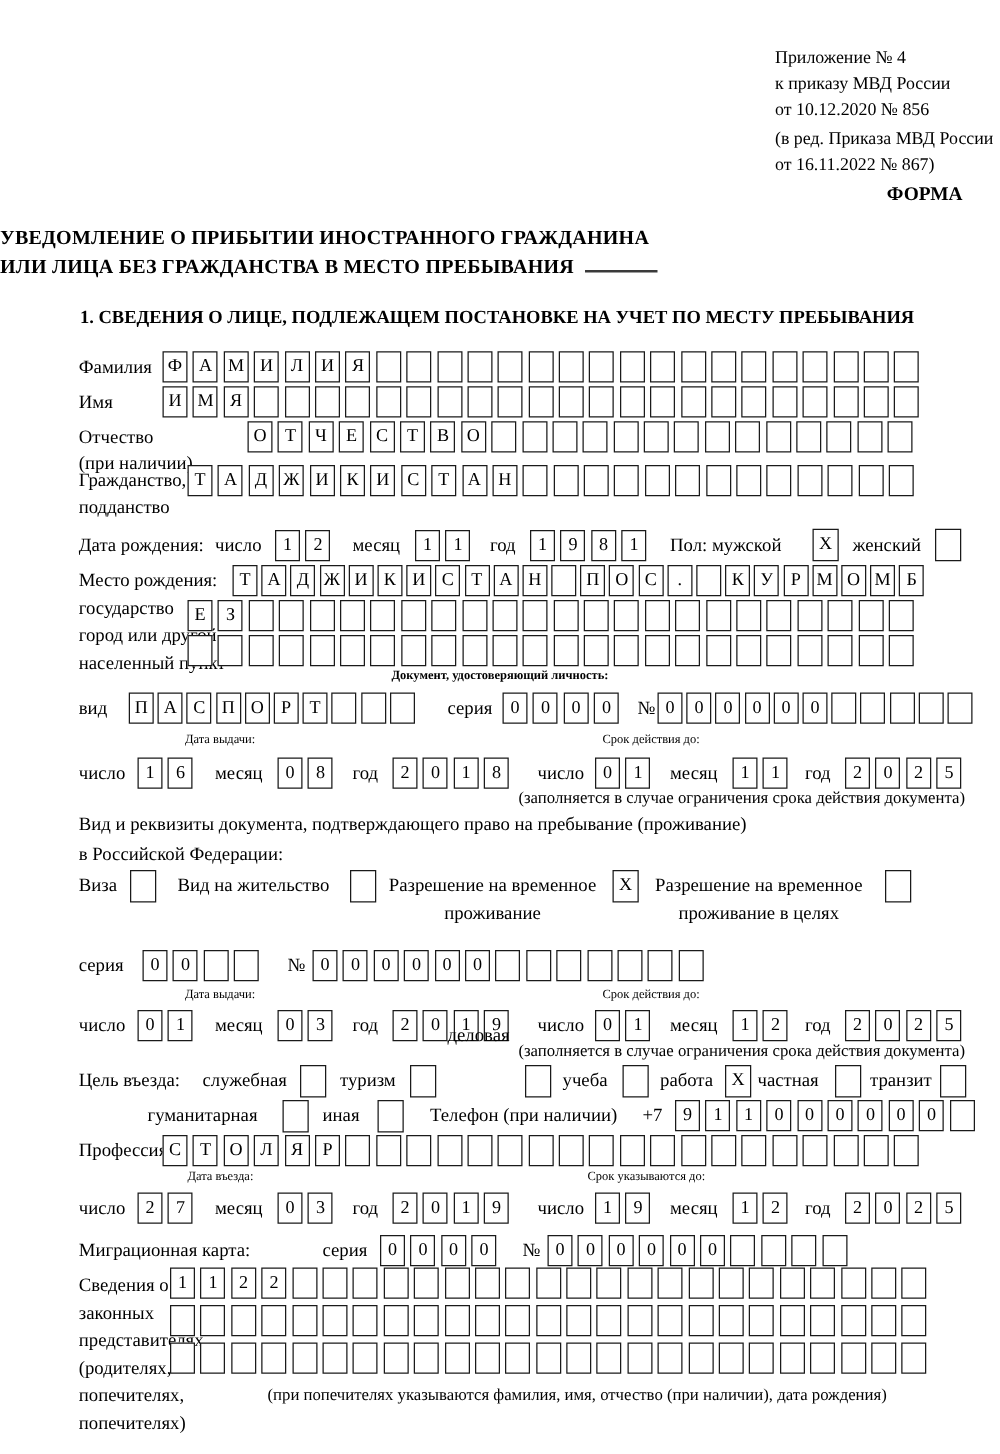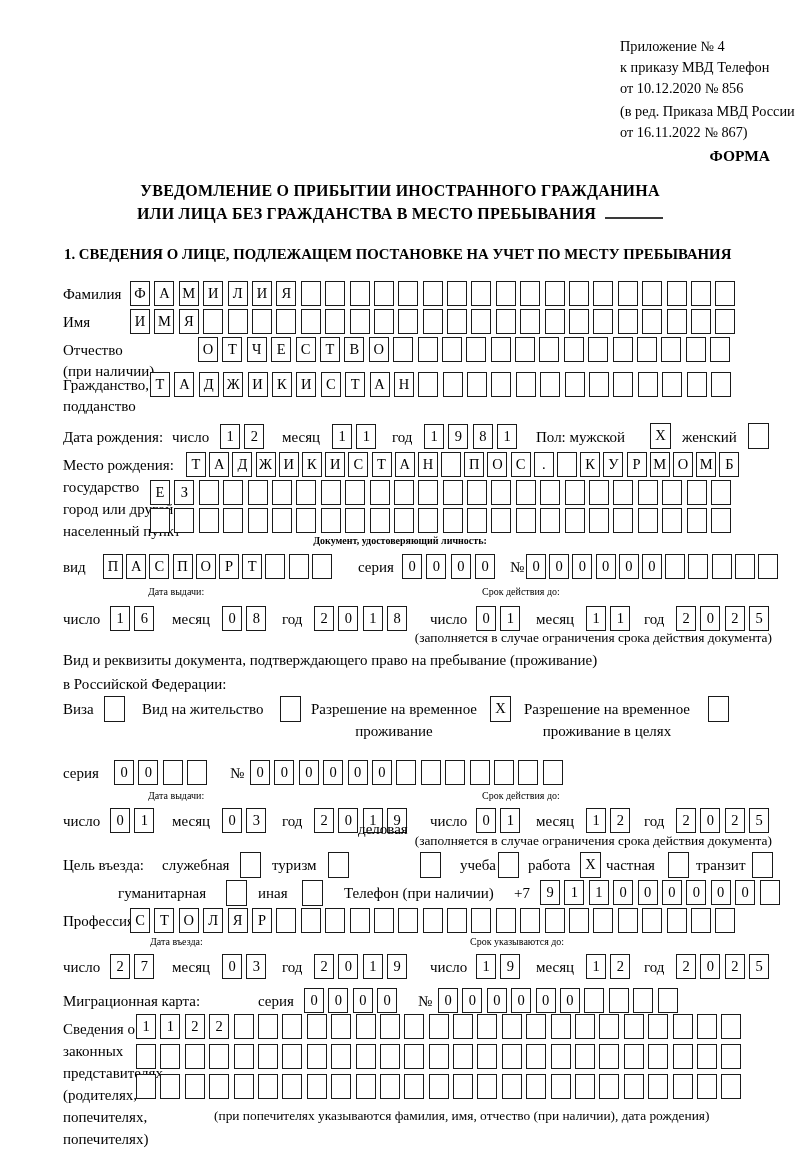--- a/index.html
+++ b/index.html
@@ -4,42 +4,42 @@
 <style>
   html,body{margin:0;padding:0;background:#fff;}
   .page{position:relative;width:800px;height:1163px;background:#fff;color:#000;
         font-family:"Liberation Serif", serif;overflow:hidden;}
   .abs{position:absolute;}
   .lbl{font-size:15px;white-space:nowrap;line-height:18px;}
   .bold{font-weight:bold;}
   .annex{font-size:14.3px;line-height:21px;}
   .annex .gap{height:2px;}
   .forma{font-size:15.5px;font-weight:bold;}
-  .title{text-align:center;font-weight:bold;font-size:16px;line-height:23px;letter-spacing:.2px;}
+  .title{font-weight:bold;font-size:16px;line-height:23px;letter-spacing:.2px;}
   .uline{display:inline-block;width:58px;border-bottom:2px solid #3a3a3a;margin-left:9px;}
   .sec{font-size:14.8px;font-weight:bold;white-space:nowrap;}
   .center{width:800px;text-align:center;}
   .cells{display:flex;gap:4.4px;}
   .cells.tight{gap:3.2px;}
   .cell{flex:none;width:18px;height:23px;border:1.6px solid #1a1a1a;text-align:center;
         font-size:14.5px;line-height:23.5px;background:#fff;}
   .cb .cell{width:19px;height:24px;}
   .hdr{font-size:10px;white-space:nowrap;}
   .note{font-size:13.4px;white-space:nowrap;}
   .rnote{width:444px;text-align:right;}
   .opt{text-align:center;font-size:15px;line-height:22px;}
 </style>
 </head>
 <body>
 
 <div class="page">
 
   <div class="abs annex" style="left:620px;top:36px">
     <div>Приложение № 4</div>
-    <div>к приказу МВД Телефон</div>
+    <div>к приказу МВД России</div>
     <div>от 10.12.2020 № 856</div>
     <div class="gap"></div>
     <div>(в ред. Приказа МВД России</div>
     <div>от 16.11.2022 № 867)</div>
   </div>
   <div class="abs forma" style="right:30px;top:147px">ФОРМА</div>
 
   <div class="abs title" style="left:0;top:179px;width:800px">
     <div>УВЕДОМЛЕНИЕ О ПРИБЫТИИ ИНОСТРАННОГО ГРАЖДАНИНА</div>
     <div><span>ИЛИ ЛИЦА БЕЗ ГРАЖДАНСТВА В МЕСТО ПРЕБЫВАНИЯ</span><span class="uline"></span></div>
@@ -441,21 +441,21 @@
       <span class="cell"></span>
     </span>
   <span class="abs lbl" style="left:272px;top:856px">туризм</span>
   <span class="abs cells cb" style="left:328px;top:852px">
       <span class="cell"></span>
     </span>
   <span class="abs lbl" style="left:358px;top:820px">деловая</span>
   <span class="abs cells cb" style="left:420px;top:852px">
       <span class="cell"></span>
     </span>
-  <span class="abs lbl" style="left:460px;top:856px">учеба</span>
+  <span class="abs lbl" style="left:450px;top:856px">учеба</span>
   <span class="abs cells cb" style="left:498px;top:852px">
       <span class="cell"></span>
     </span>
   <span class="abs lbl" style="left:528px;top:856px">работа</span>
   <span class="abs cells cb" style="left:580px;top:852px">
       <span class="cell">X</span>
     </span>
   <span class="abs lbl" style="left:606px;top:856px">частная</span>
   <span class="abs cells cb" style="left:668px;top:852px">
       <span class="cell"></span>

